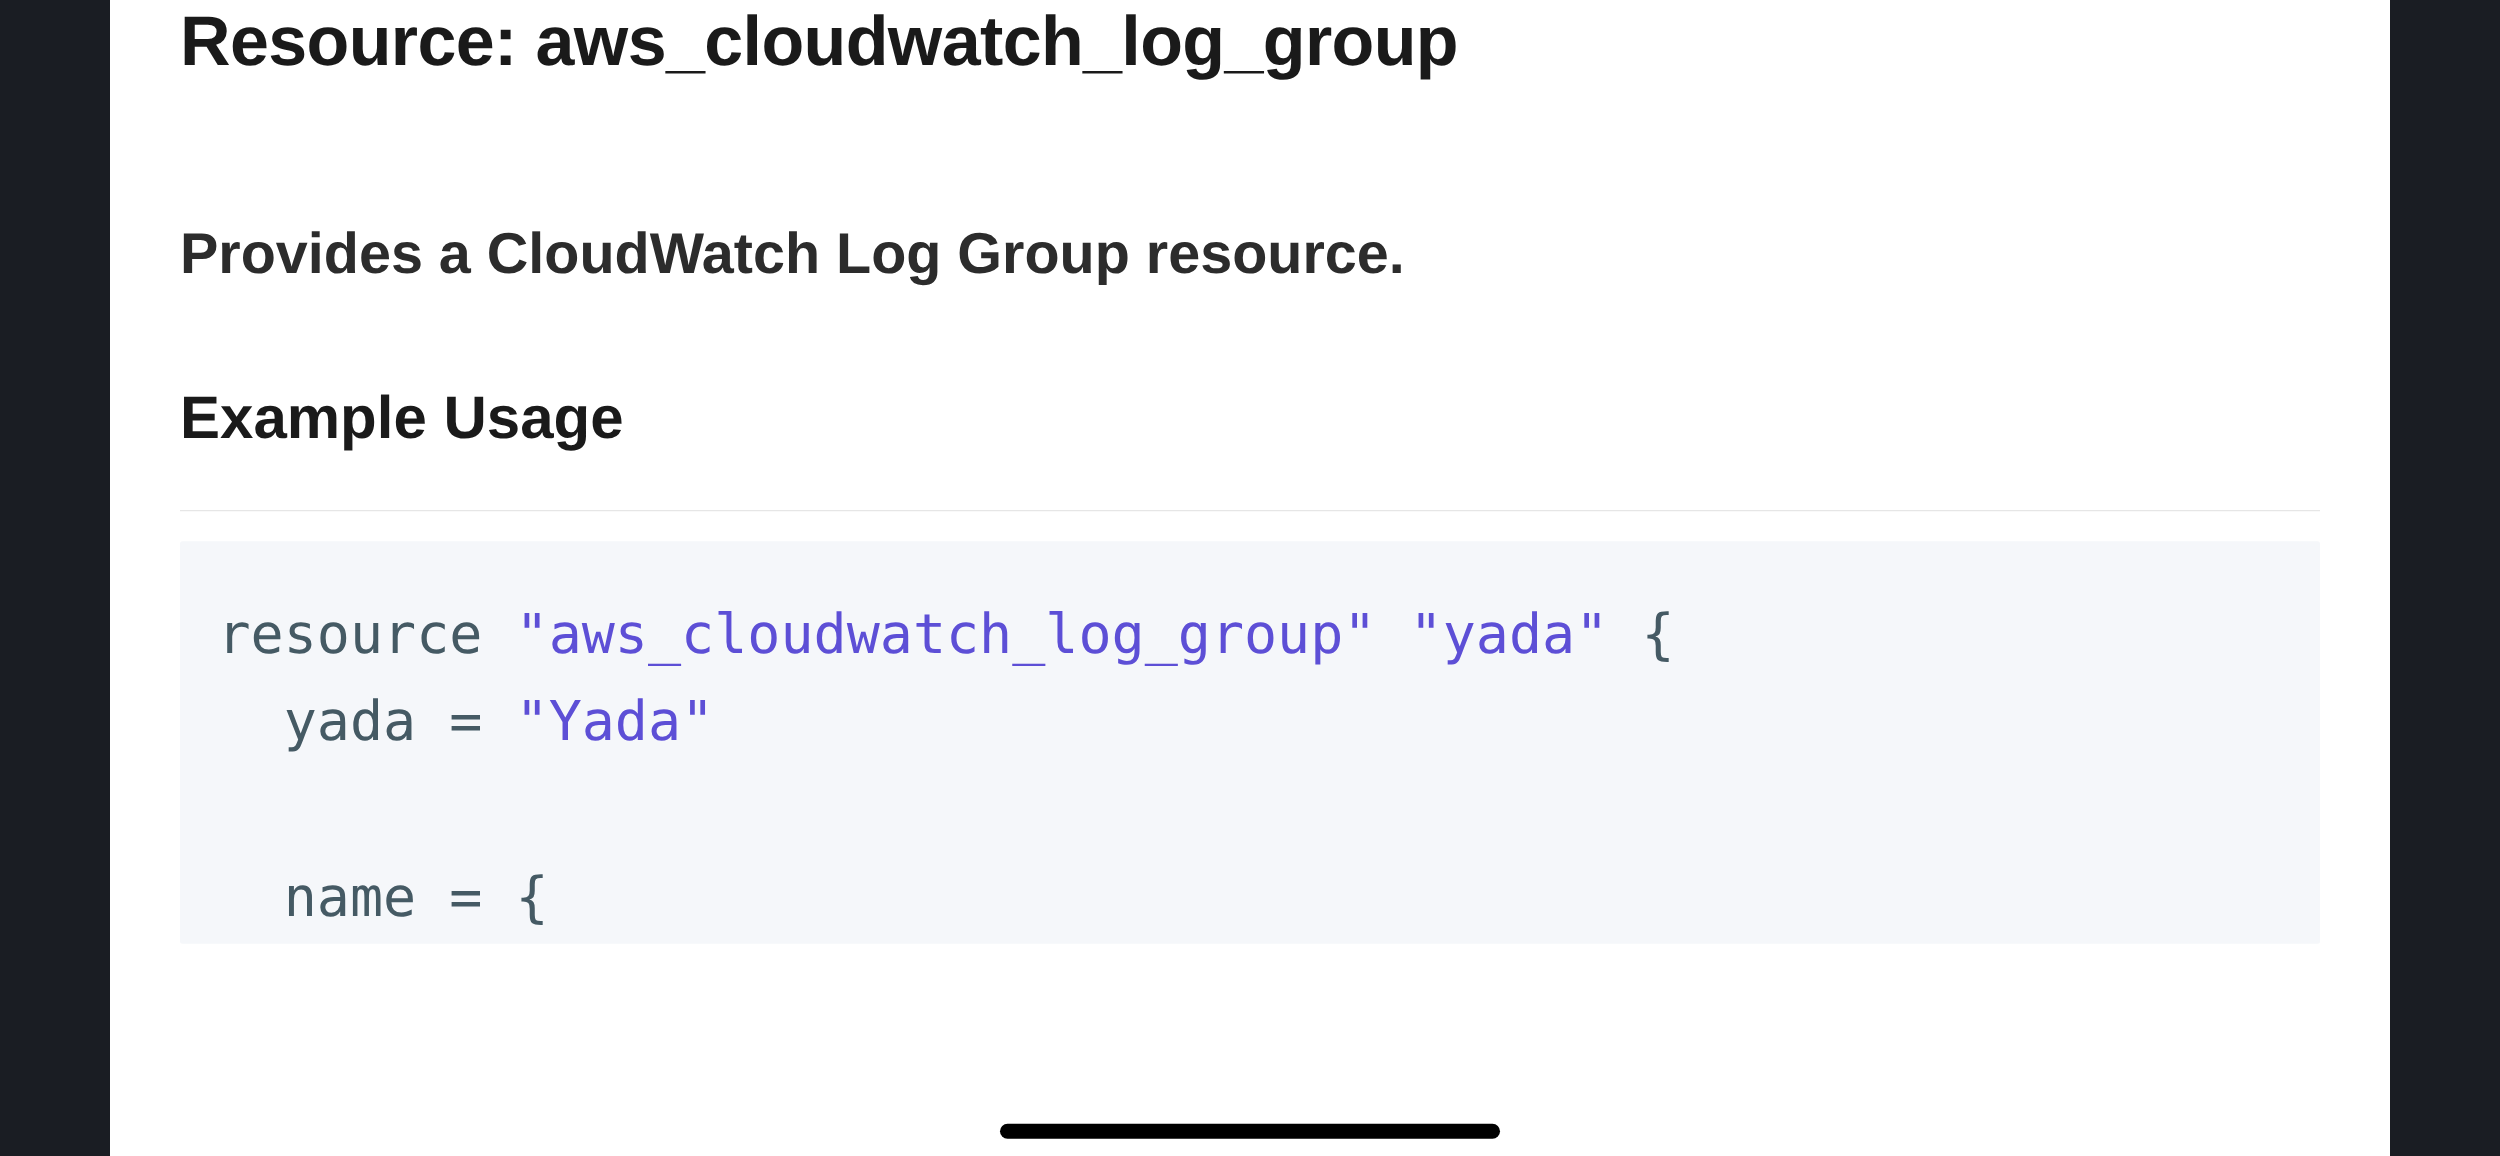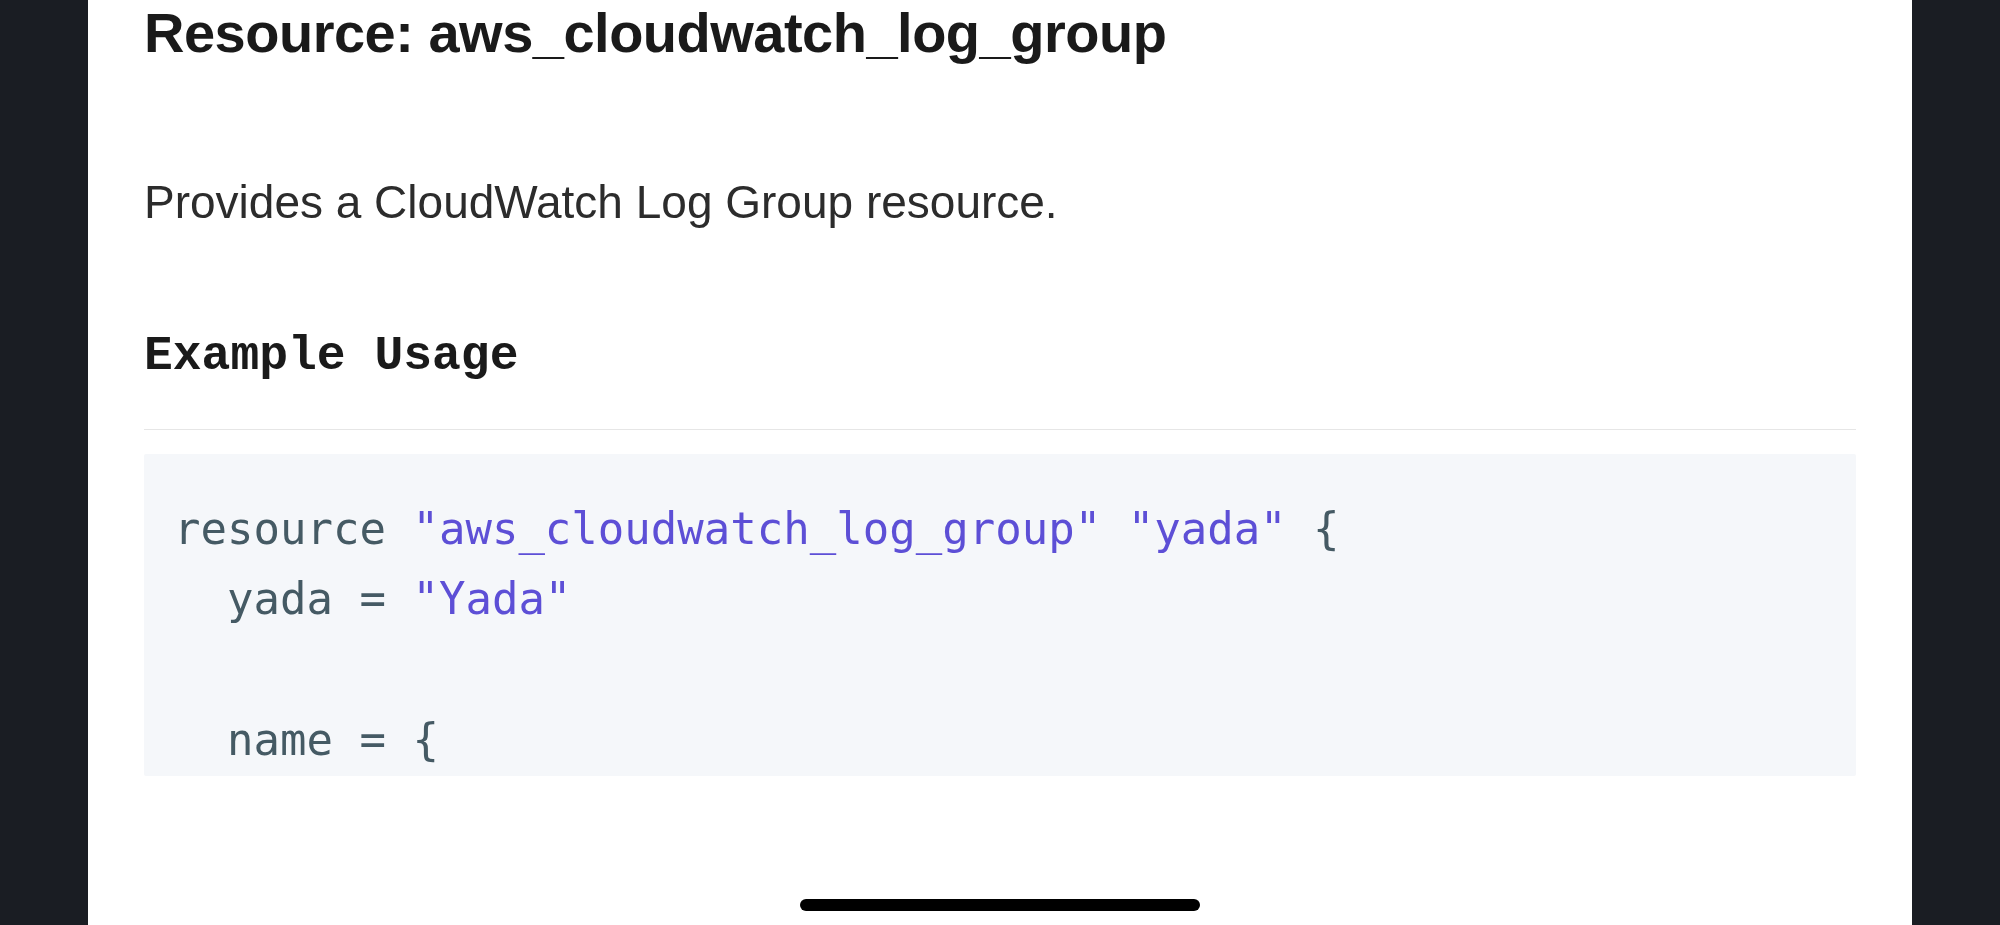--- a/index.html
+++ b/index.html
@@ -22,30 +22,29 @@
     }
     .title {
       font-size: 56px;
       font-weight: 700;
       color: #1a1a1a;
       letter-spacing: -0.5px;
       margin-bottom: 110px;
     }
     .description {
       font-size: 46px;
-      font-weight: 400;
+      font-weight: 700;
       color: #2c2c2c;
-      margin-bottom: 100px;
+      margin-bottom: 78px;
     }
     .section-heading {
       font-size: 48px;
       font-weight: 700;
       color: #1a1a1a;
       margin-bottom: 46px;
-      font-family: Liberation Mono, monospace;
     }
     .divider {
       border: none;
       border-top: 1px solid #e6e6e6;
       margin-bottom: 24px;
     }
     .code-block {
       background: #f5f7fa;
       padding: 40px 30px 0 30px;
       border-radius: 2px;

